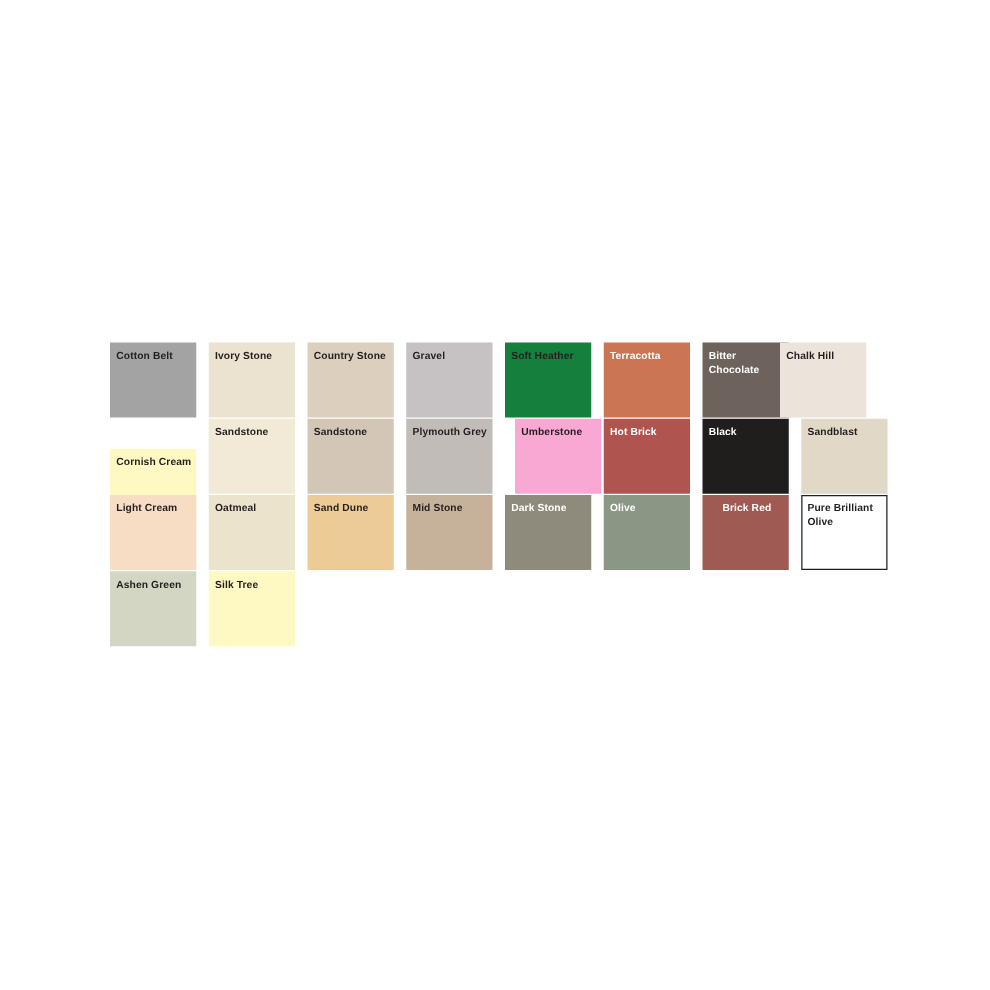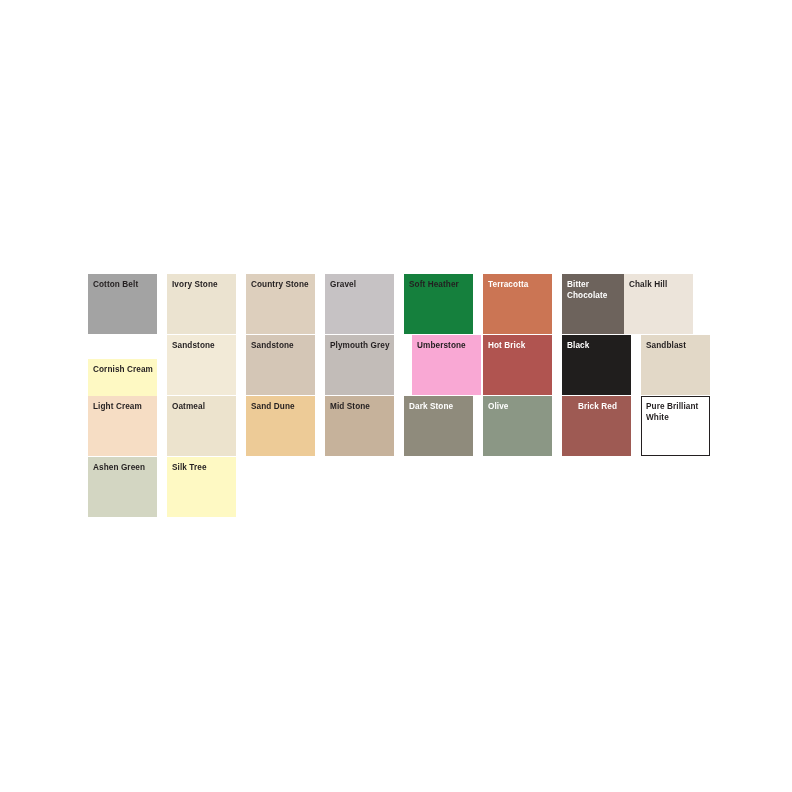--- a/index.html
+++ b/index.html
@@ -115,21 +115,21 @@
     <div class="swatch" style="left: 404px; top: 396px; background: rgb(143, 139, 124);">
       <span class="swatch-label" style="color: rgb(255, 255, 255);">Dark Stone</span>
     </div>
     <div class="swatch" style="left: 483px; top: 396px; background: rgb(139, 151, 133);">
       <span class="swatch-label" style="color: rgb(255, 255, 255);">Olive</span>
     </div>
     <div class="swatch" style="left: 562px; top: 396px; background: rgb(158, 90, 83); text-align: center;">
       <span class="swatch-label" style="color: rgb(255, 255, 255);">Brick Red</span>
     </div>
     <div class="swatch bordered" style="left: 641px; top: 396px; background: rgb(255, 255, 255);">
-      <span class="swatch-label" style="color: rgb(35, 31, 32);">Pure Brilliant White</span>
+      <span class="swatch-label" style="color: rgb(35, 31, 32);">Pure Brilliant Olive</span>
     </div>
     <div class="swatch" style="left: 88px; top: 457px; background: rgb(211, 214, 194);">
       <span class="swatch-label" style="color: rgb(35, 31, 32);">Ashen Green</span>
     </div>
     <div class="swatch" style="left: 167px; top: 457px; background: #fef9c3;">
       <span class="swatch-label" style="color: rgb(35, 31, 32);">Silk Tree</span>
     </div>
   </div>
 
 </body></html>

